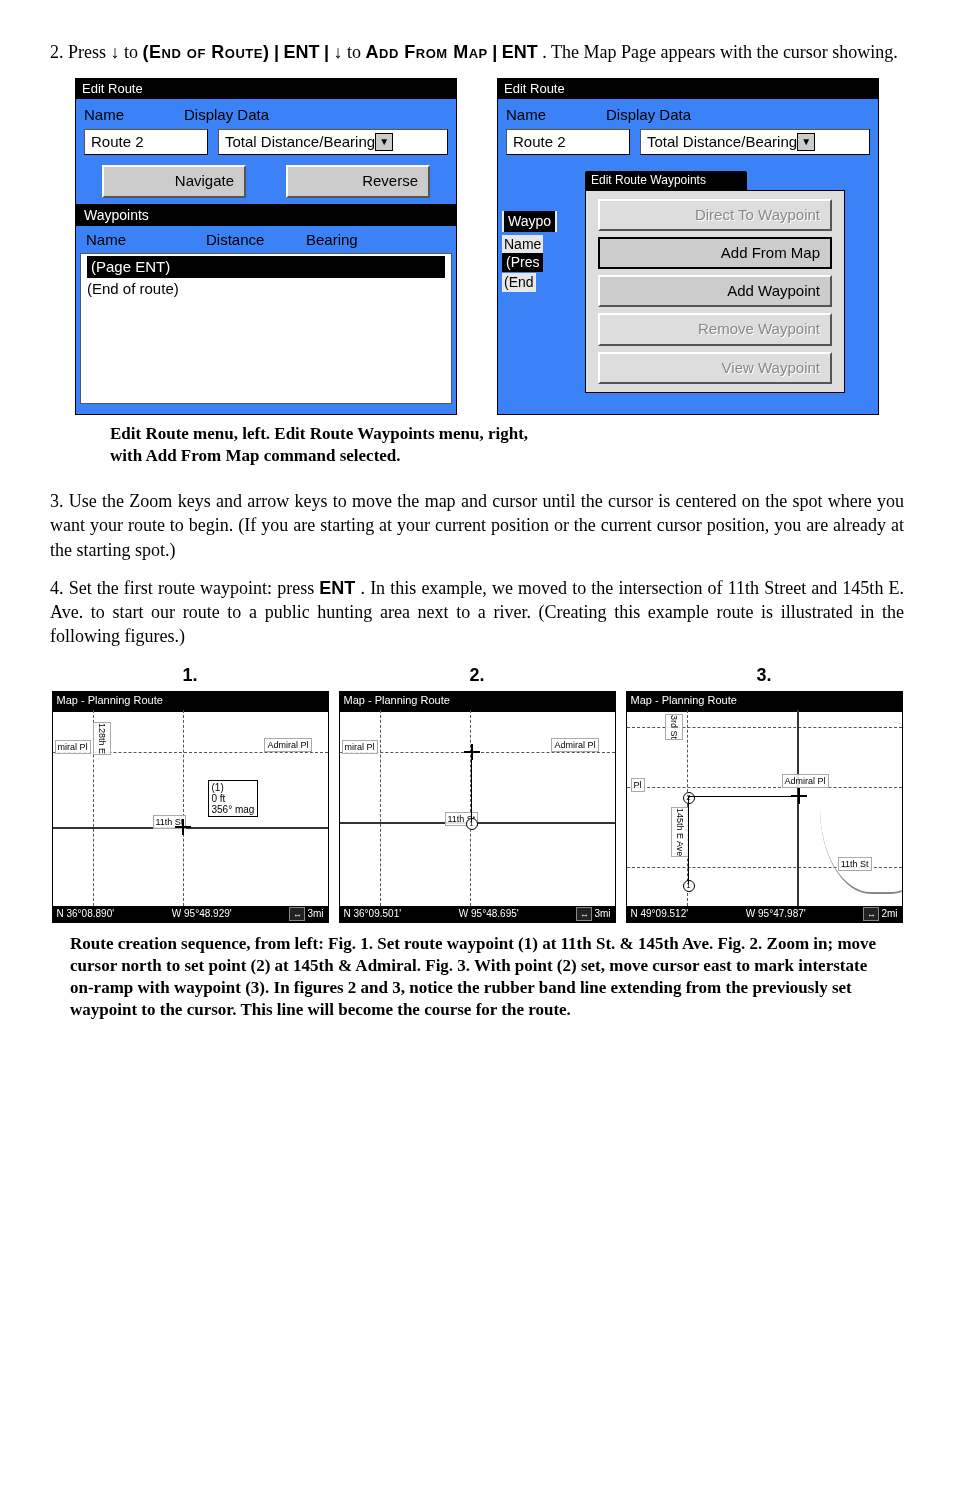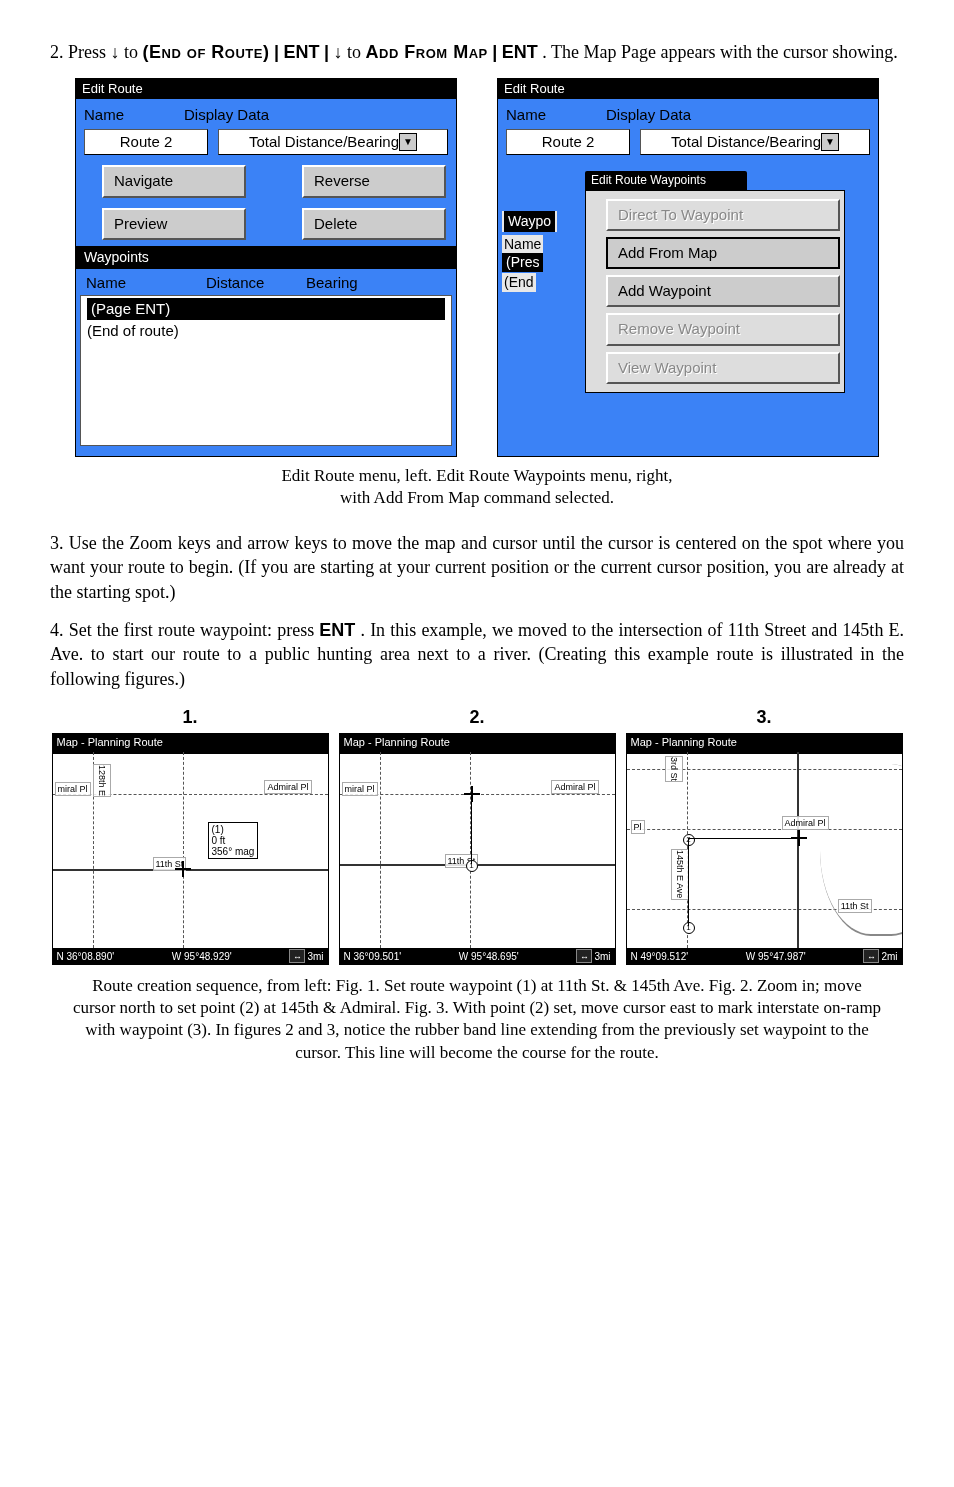--- a/index.html
+++ b/index.html
@@ -35,33 +35,32 @@
   }
   .panel-body { padding: 6px 8px 10px; }
   .row { display: flex; gap: 10px; align-items: center; margin-bottom: 4px; }
   .lbl { flex: 0 0 90px; }
   .field {
     flex: 1;
     background: #fff;
     border: 1px solid #000;
     border-top-color:#555; border-left-color:#555;
     padding: 2px 6px;
-    display: flex; justify-content: center; align-items: center;
+    display: flex; justify-content: flex-start; align-items: center;
   }
   .dd-btn { width: 16px; height: 16px; border: 1px solid #000; background:#ccc;
             display:inline-flex; align-items:center; justify-content:center; font-size:10px; }
   .btn {
     background: #ccc;
     border: 2px solid #fff;
     border-right-color:#555; border-bottom-color:#555;
     padding: 4px 10px;
-    text-align: left;
+    text-align: right;
     min-width: 120px;
     font-size: 15px;
-    margin-left: 16px;
   }
   .btn.ghost { color:#888; background:#ddd; text-shadow: 1px 1px 0 #fff; }
   .btnrow { display:flex; gap:40px; justify-content:center; margin: 10px 0 6px; }
 
   .subheader {
     background: #000;
     color: #fff;
     padding: 2px 8px;
     font-size: 14px;
     margin: 4px -8px 0 -8px;
@@ -85,21 +84,21 @@
     width: 150px;
   }
   .ctx-body {
     background:#ddd; border:1px solid #000; padding: 8px;
     display:flex; flex-direction:column; gap:6px; align-items:center;
   }
   .ctx .btn { min-width: 210px; }
   .ctx .btn.selected { border:2px solid #000; background:#ccc; }
   .side-label { position:absolute; left:-4px; font-size:14px; color:#000; background:#e8e8e8; padding:0 2px;text-align:center; }
 
-  .caption { text-align:center; font-weight:normal; margin: 6px 60px 22px; font-size: 17px; line-height:1.3; }
+  .caption { text-align:left; font-weight:bold; margin: 6px 60px 22px; font-size: 17px; line-height:1.3; }
 
   .maps-row { display:flex; gap:10px; justify-content:center; margin-top:6px; }
   .map-col { display:flex; flex-direction:column; align-items:center; }
   .map-title { font-family: Arial, sans-serif; font-weight:bold; font-size:18px; margin-bottom:4px; }
   .map {
     width: 275px; height: 230px; border:1px solid #000; background:#fff;
     position:relative; overflow:hidden;
     font-family: Arial, sans-serif;
   }
   .map-top { position:absolute; top:0; left:0; right:0; height:18px; background:#000; color:#fff; font-size:11px; padding:1px 4px; }
@@ -158,24 +157,20 @@
           <span>Route 2</span>
         </div>
         <div class="field">
           <span>Total Distance/Bearing</span>
           <span class="dd-btn">▼</span>
         </div>
       </div>
       <div class="btnrow">
         <div class="btn">Navigate</div>
         <div class="btn">Reverse</div>
-      </div>
-      <div class="btnrow">
-        <div class="btn">Preview</div>
-        <div class="btn">Delete</div>
       </div>
       <div class="subheader">Waypoints</div>
       <div class="table-head">
         <div class="col-name">Name</div>
         <div class="col-dist">Distance</div>
         <div class="col-bear">Bearing</div>
       </div>
       <div class="table-body">
         <div class="line" style="background:#000;color:#fff;padding:1px 4px">(Page ENT)</div>
         <div class="line">(End of route)</div>

